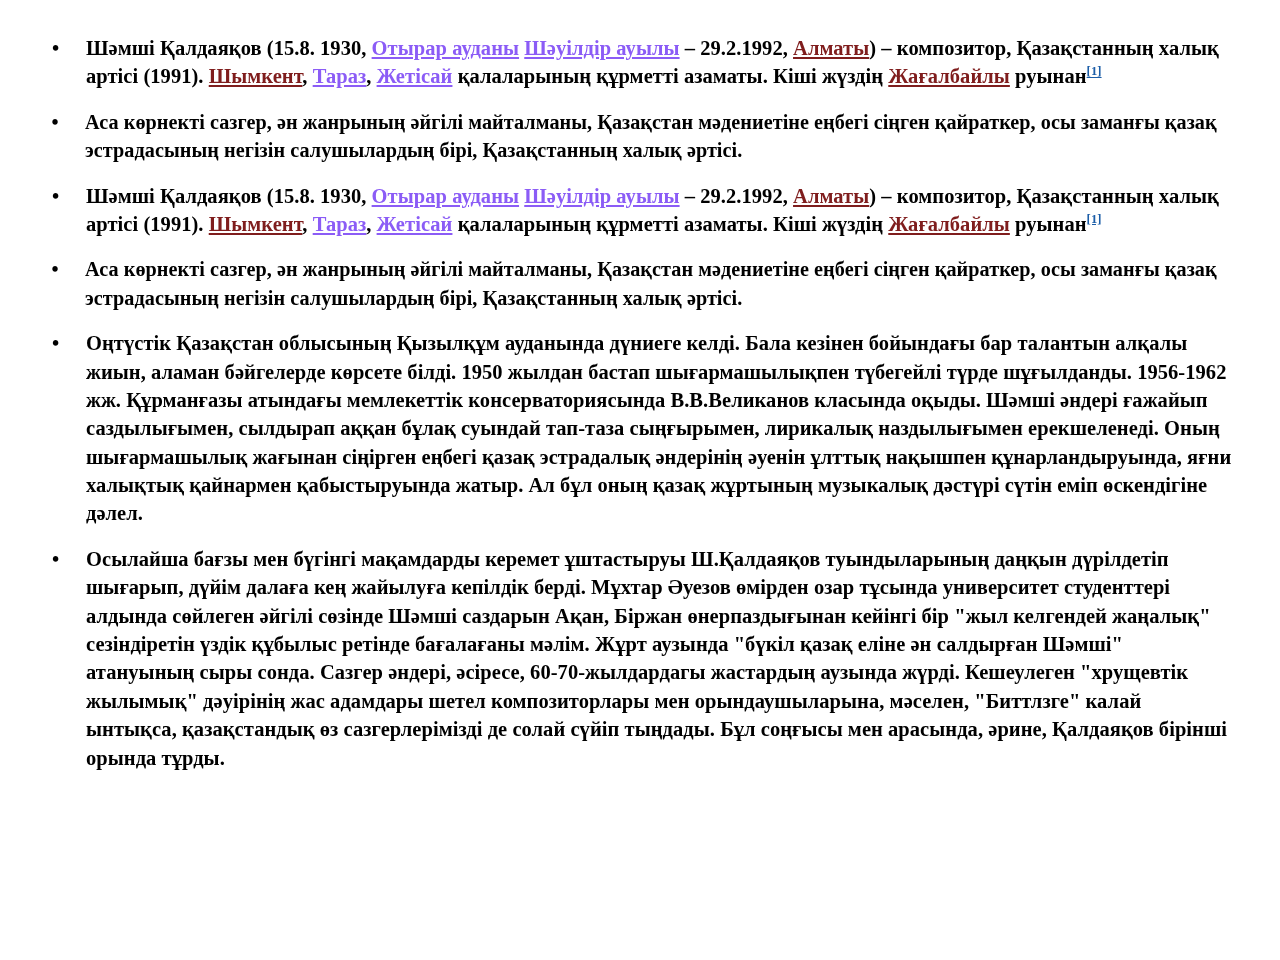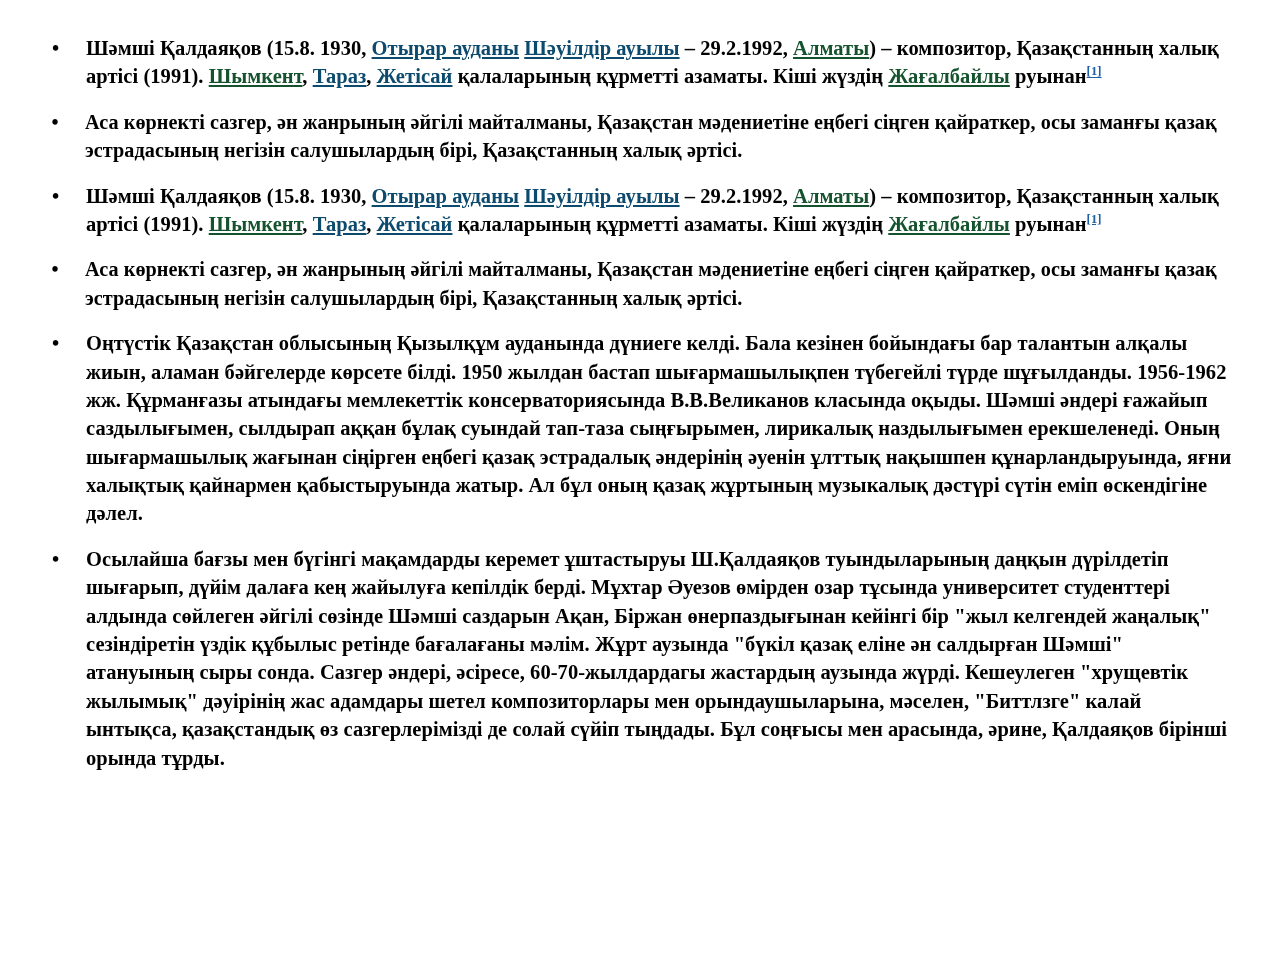--- a/index.html
+++ b/index.html
@@ -71,24 +71,24 @@
     line-height: 1.40;
   }
 
   
   a.wlink,
   a.plink {
     text-decoration: underline;
     cursor: pointer;
   }
   a.wlink {          
-    color: #14532d;
+    color: #7f1d1d;
   }
   a.plink {          
-    color: #0c4a6e;
+    color: #8b5cf6;
   }
   a.refnote {
     color: #1c5ea8;
     text-decoration: underline;
     font-size: 0.62em;
     vertical-align: super;
     line-height: 0;
     cursor: pointer;
   }
 </style>

